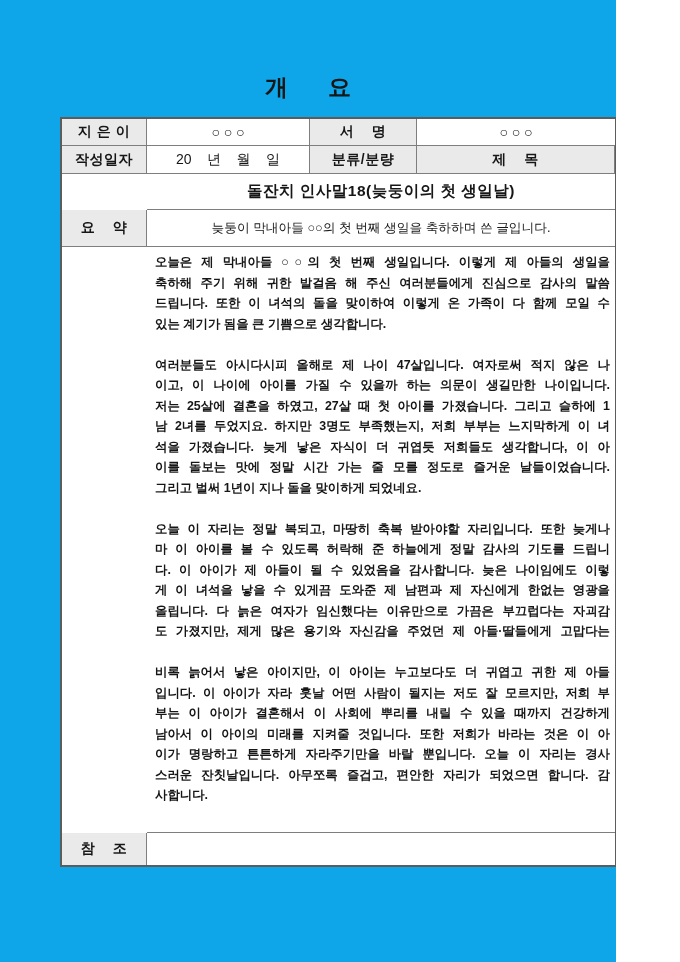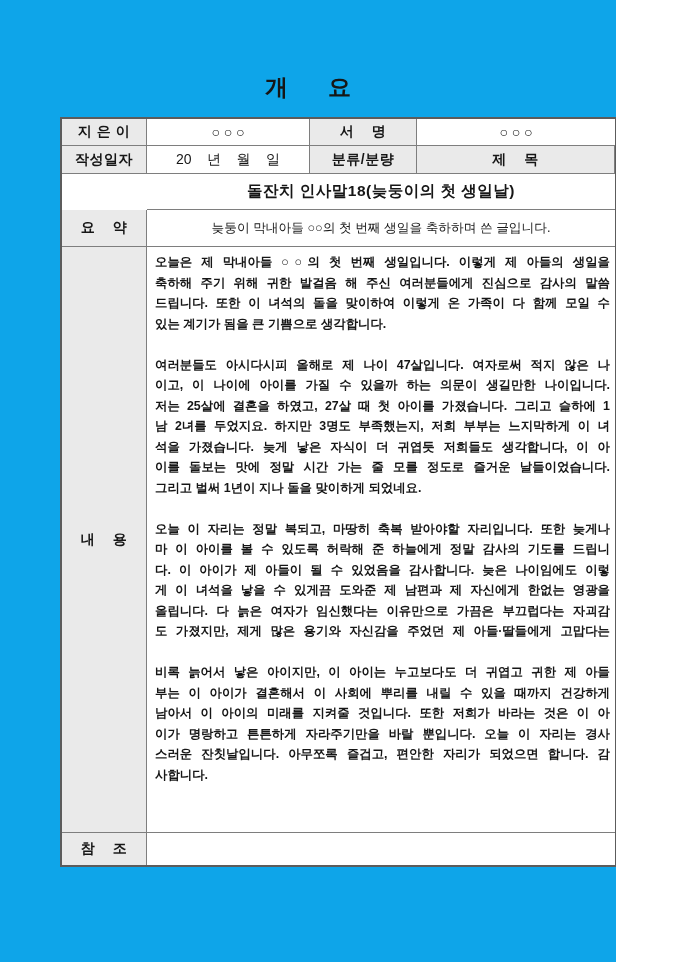--- a/index.html
+++ b/index.html
@@ -82,21 +82,20 @@
     <div class="cell lab">작성일자</div>
     <div class="cell val">20    년    월    일</div>
     <div class="cell lab">분류/분량</div>
 
     <div class="cell lab">제    목</div>
     <div class="cell val span3 subject-val last-col">돌잔치 인사말18(늦둥이의 첫 생일날)</div>
 
     <div class="cell lab">요    약</div>
     <div class="cell val span3 summary-val last-col">늦둥이 막내아들 ○○의 첫 번째 생일을 축하하며 쓴 글입니다.</div>
 
-    <div class="cell lab">내    용</div>
     <div class="cell span3 content-cell last-col">
       <div>
           <div class="para">
             <div class="cl">오늘은 제 막내아들 ○○의 첫 번째 생일입니다. 이렇게 제 아들의 생일을</div>
             <div class="cl">축하해 주기 위해 귀한 발걸음 해 주신 여러분들에게 진심으로 감사의 말씀</div>
             <div class="cl">드립니다. 또한 이 녀석의 돌을 맞이하여 이렇게 온 가족이 다 함께 모일 수</div>
             <div class="cl cl-last">있는 계기가 됨을 큰 기쁨으로 생각합니다.</div>
           </div>
           <div class="para">
             <div class="cl">여러분들도 아시다시피 올해로 제 나이 47살입니다. 여자로써 적지 않은 나</div>
@@ -110,20 +109,21 @@
           <div class="para">
             <div class="cl">오늘 이 자리는 정말 복되고, 마땅히 축복 받아야할 자리입니다. 또한 늦게나</div>
             <div class="cl">마 이 아이를 볼 수 있도록 허락해 준 하늘에게 정말 감사의 기도를 드립니</div>
             <div class="cl">다. 이 아이가 제 아들이 될 수 있었음을 감사합니다. 늦은 나이임에도 이렇</div>
             <div class="cl">게 이 녀석을 낳을 수 있게끔 도와준 제 남편과 제 자신에게 한없는 영광을</div>
             <div class="cl">올립니다. 다 늙은 여자가 임신했다는 이유만으로 가끔은 부끄럽다는 자괴감</div>
             <div class="cl">도 가졌지만, 제게 많은 용기와 자신감을 주었던 제 아들·딸들에게 고맙다는</div>
           </div>
           <div class="para">
             <div class="cl">비록 늙어서 낳은 아이지만, 이 아이는 누고보다도 더 귀엽고 귀한 제 아들</div>
+            <div class="cl">입니다. 이 아이가 자라 훗날 어떤 사람이 될지는 저도 잘 모르지만, 저희 부</div>
             <div class="cl">부는 이 아이가 결혼해서 이 사회에 뿌리를 내릴 수 있을 때까지 건강하게</div>
             <div class="cl">남아서 이 아이의 미래를 지켜줄 것입니다. 또한 저희가 바라는 것은 이 아</div>
             <div class="cl">이가 명랑하고 튼튼하게 자라주기만을 바랄 뿐입니다. 오늘 이 자리는 경사</div>
             <div class="cl">스러운 잔칫날입니다. 아무쪼록 즐겁고, 편안한 자리가 되었으면 합니다. 감</div>
             <div class="cl cl-last">사합니다.</div>
           </div>
         </div>
     </div>
 
     <div class="cell lab last-row">참    조</div>

